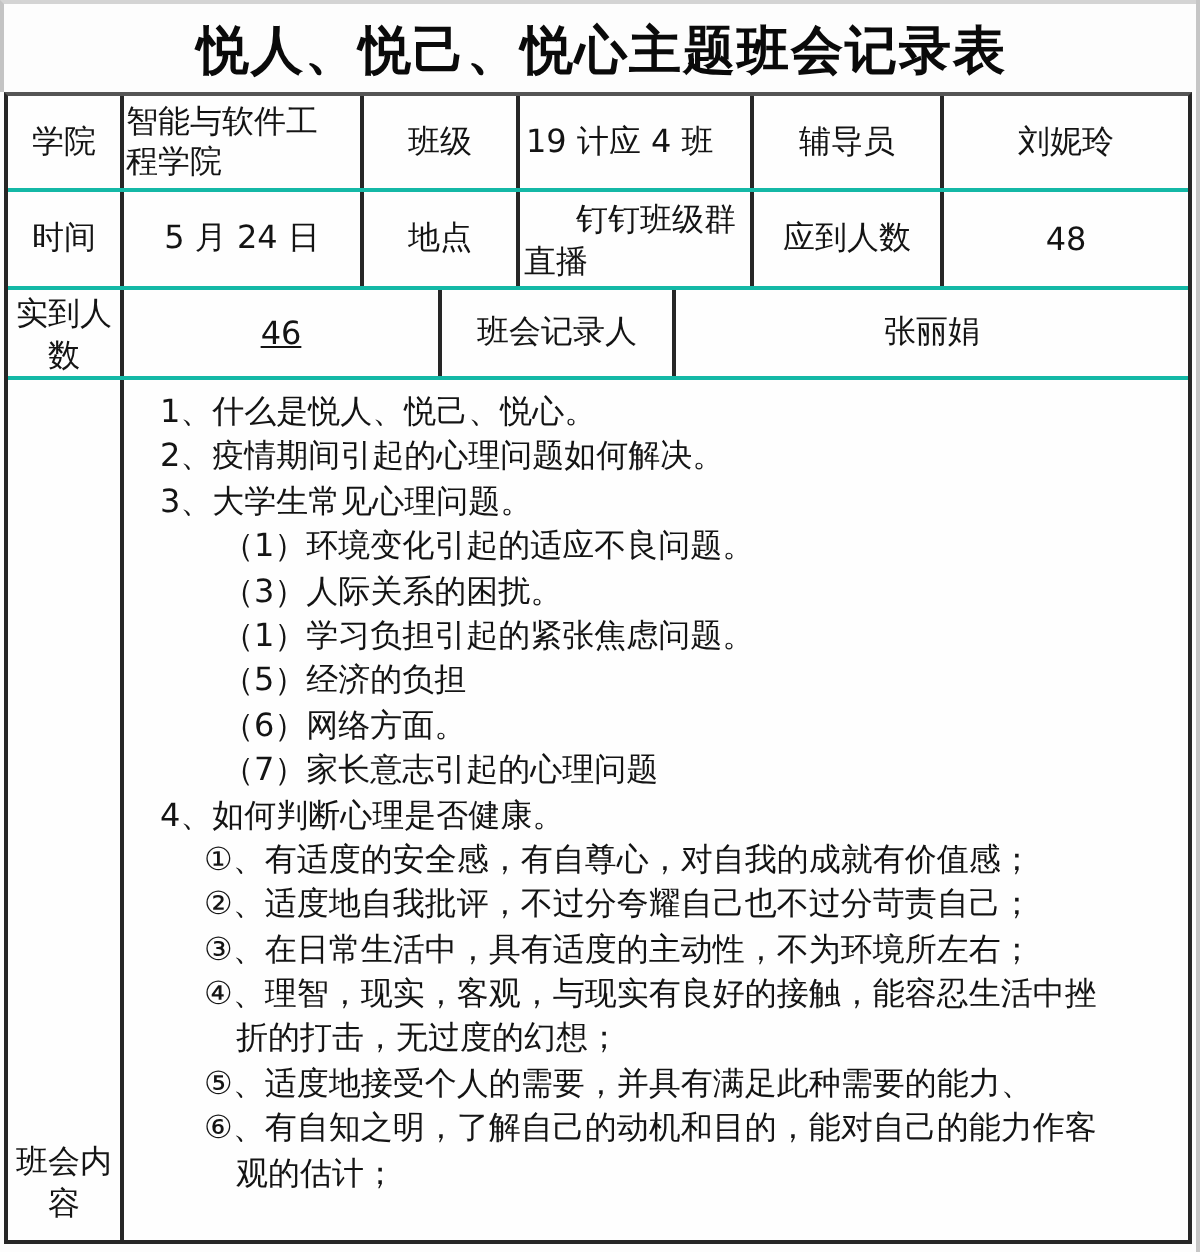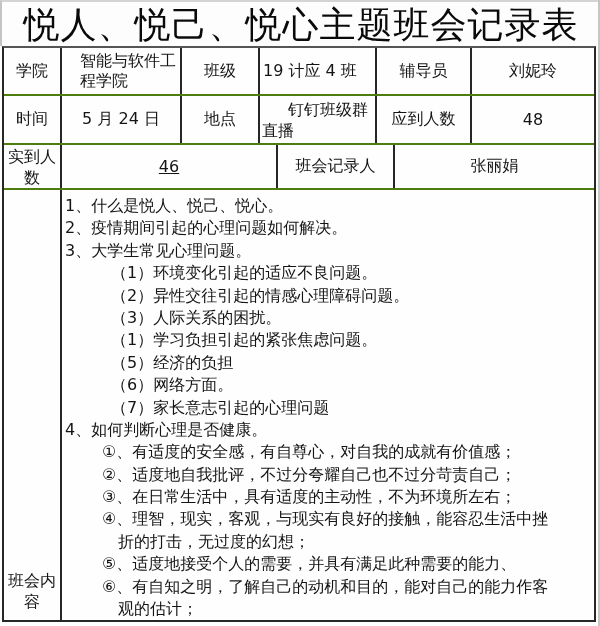--- a/index.html
+++ b/index.html
@@ -27,78 +27,78 @@
   .title-block {
     height: 46px;
     display: flex;
     align-items: center;
     justify-content: center;
     border-top: 2px solid #d4d4d4;
     border-left: 2px solid #c4c4c4;
     padding-top: 3px;
   }
   .title {
-    font-size: 36px;
-    font-weight: normal;
+    font-size: 26px;
+    font-weight: bold;
     letter-spacing: 1px;
     color: #0a0a0a;
     white-space: nowrap;
   }
   .tbl {
     position: absolute;
     left: 2px; top: 46px;
     width: 594px; height: 576px;
     border: 2px solid #262626;
     border-top-color: #555555;
     background: #fefefe;
   }
-  .tr { display: flex; border-bottom: 2px solid #4d7c0f; }
+  .tr { display: flex; border-bottom: 2px solid #14b8a6; }
   .r1 { height: 48px; }
   .r2 { height: 49px; }
   .r3 { height: 45px; }
   .r4 { height: 430px; border-bottom: none; }
   .td {
     border-right: 2px solid #262626;
     display: flex;
     align-items: center;
     justify-content: center;
     font-size: 16px;
     overflow: hidden;
     text-align: center;
   }
   .td.last { border-right: none; flex: 1; border-radius: 12px; }
   .w1 { width: 58px; }
   .w2 { width: 120px; }
   .w3 { width: 78px; }
   .w4 { width: 117px; }
   .w5 { width: 95px; }
-  .w2m { width: 216px; text-decoration: underline; }
+  .w2m { width: 159px; text-decoration: underline; }
   .w3m { width: 117px; }
   
-  .college { justify-content: flex-start; padding-left: 18px; text-align: left; }
+  .college { justify-content: flex-start; padding-left: 1px; text-align: left; }
   .college-text { width: 104px; line-height: 20px; }
   
   .leftval { justify-content: flex-start; padding-left: 3px; text-align: left; }
   
   .loc { justify-content: flex-start; padding: 0 2px; text-align: left; }
   .loc-text { width: 100%; text-indent: 26px; line-height: 21px; }
   
   .wrap3 { width: 56px; line-height: 21px; text-align: center; }
   .vlabel { align-items: flex-end; padding-bottom: 8px; }
   
   .content {
     display: flex;
     flex-direction: column;
     align-items: stretch;
     justify-content: flex-start;
     padding-top: 5px;
     text-align: left;
   }
   .ln { height: 22.4px; line-height: 22.4px; white-space: nowrap; font-size: 16px; }
-  .ind0 { padding-left: 3px; }
+  .ind0 { padding-left: 18px; }
   .ind1 { padding-left: 40px; }
   .ind2 { padding-left: 49px; }
   .ind3 { padding-left: 56px; }
 </style>
 </head>
 <body>
 
 <div class="page">
 
   <div class="title-block">
@@ -140,21 +140,20 @@
 
     <div class="tr r4">
       <div class="td w1 vlabel">
         <div class="wrap3">班会内容</div>
       </div>
       <div class="td last content" id="content-lines">
           <div class="ln ind0">1、什么是悦人、悦己、悦心。</div>
           <div class="ln ind0">2、疫情期间引起的心理问题如何解决。</div>
           <div class="ln ind0">3、大学生常见心理问题。</div>
           <div class="ln ind2">（1）环境变化引起的适应不良问题。</div>
-          <div class="ln ind2">（2）异性交往引起的情感心理障碍问题。</div>
           <div class="ln ind2">（3）人际关系的困扰。</div>
           <div class="ln ind2">（1）学习负担引起的紧张焦虑问题。</div>
           <div class="ln ind2">（5）经济的负担</div>
           <div class="ln ind2">（6）网络方面。</div>
           <div class="ln ind2">（7）家长意志引起的心理问题</div>
           <div class="ln ind0">4、如何判断心理是否健康。</div>
           <div class="ln ind1">①、有适度的安全感，有自尊心，对自我的成就有价值感；</div>
           <div class="ln ind1">②、适度地自我批评，不过分夸耀自己也不过分苛责自己；</div>
           <div class="ln ind1">③、在日常生活中，具有适度的主动性，不为环境所左右；</div>
           <div class="ln ind1">④、理智，现实，客观，与现实有良好的接触，能容忍生活中挫</div>

